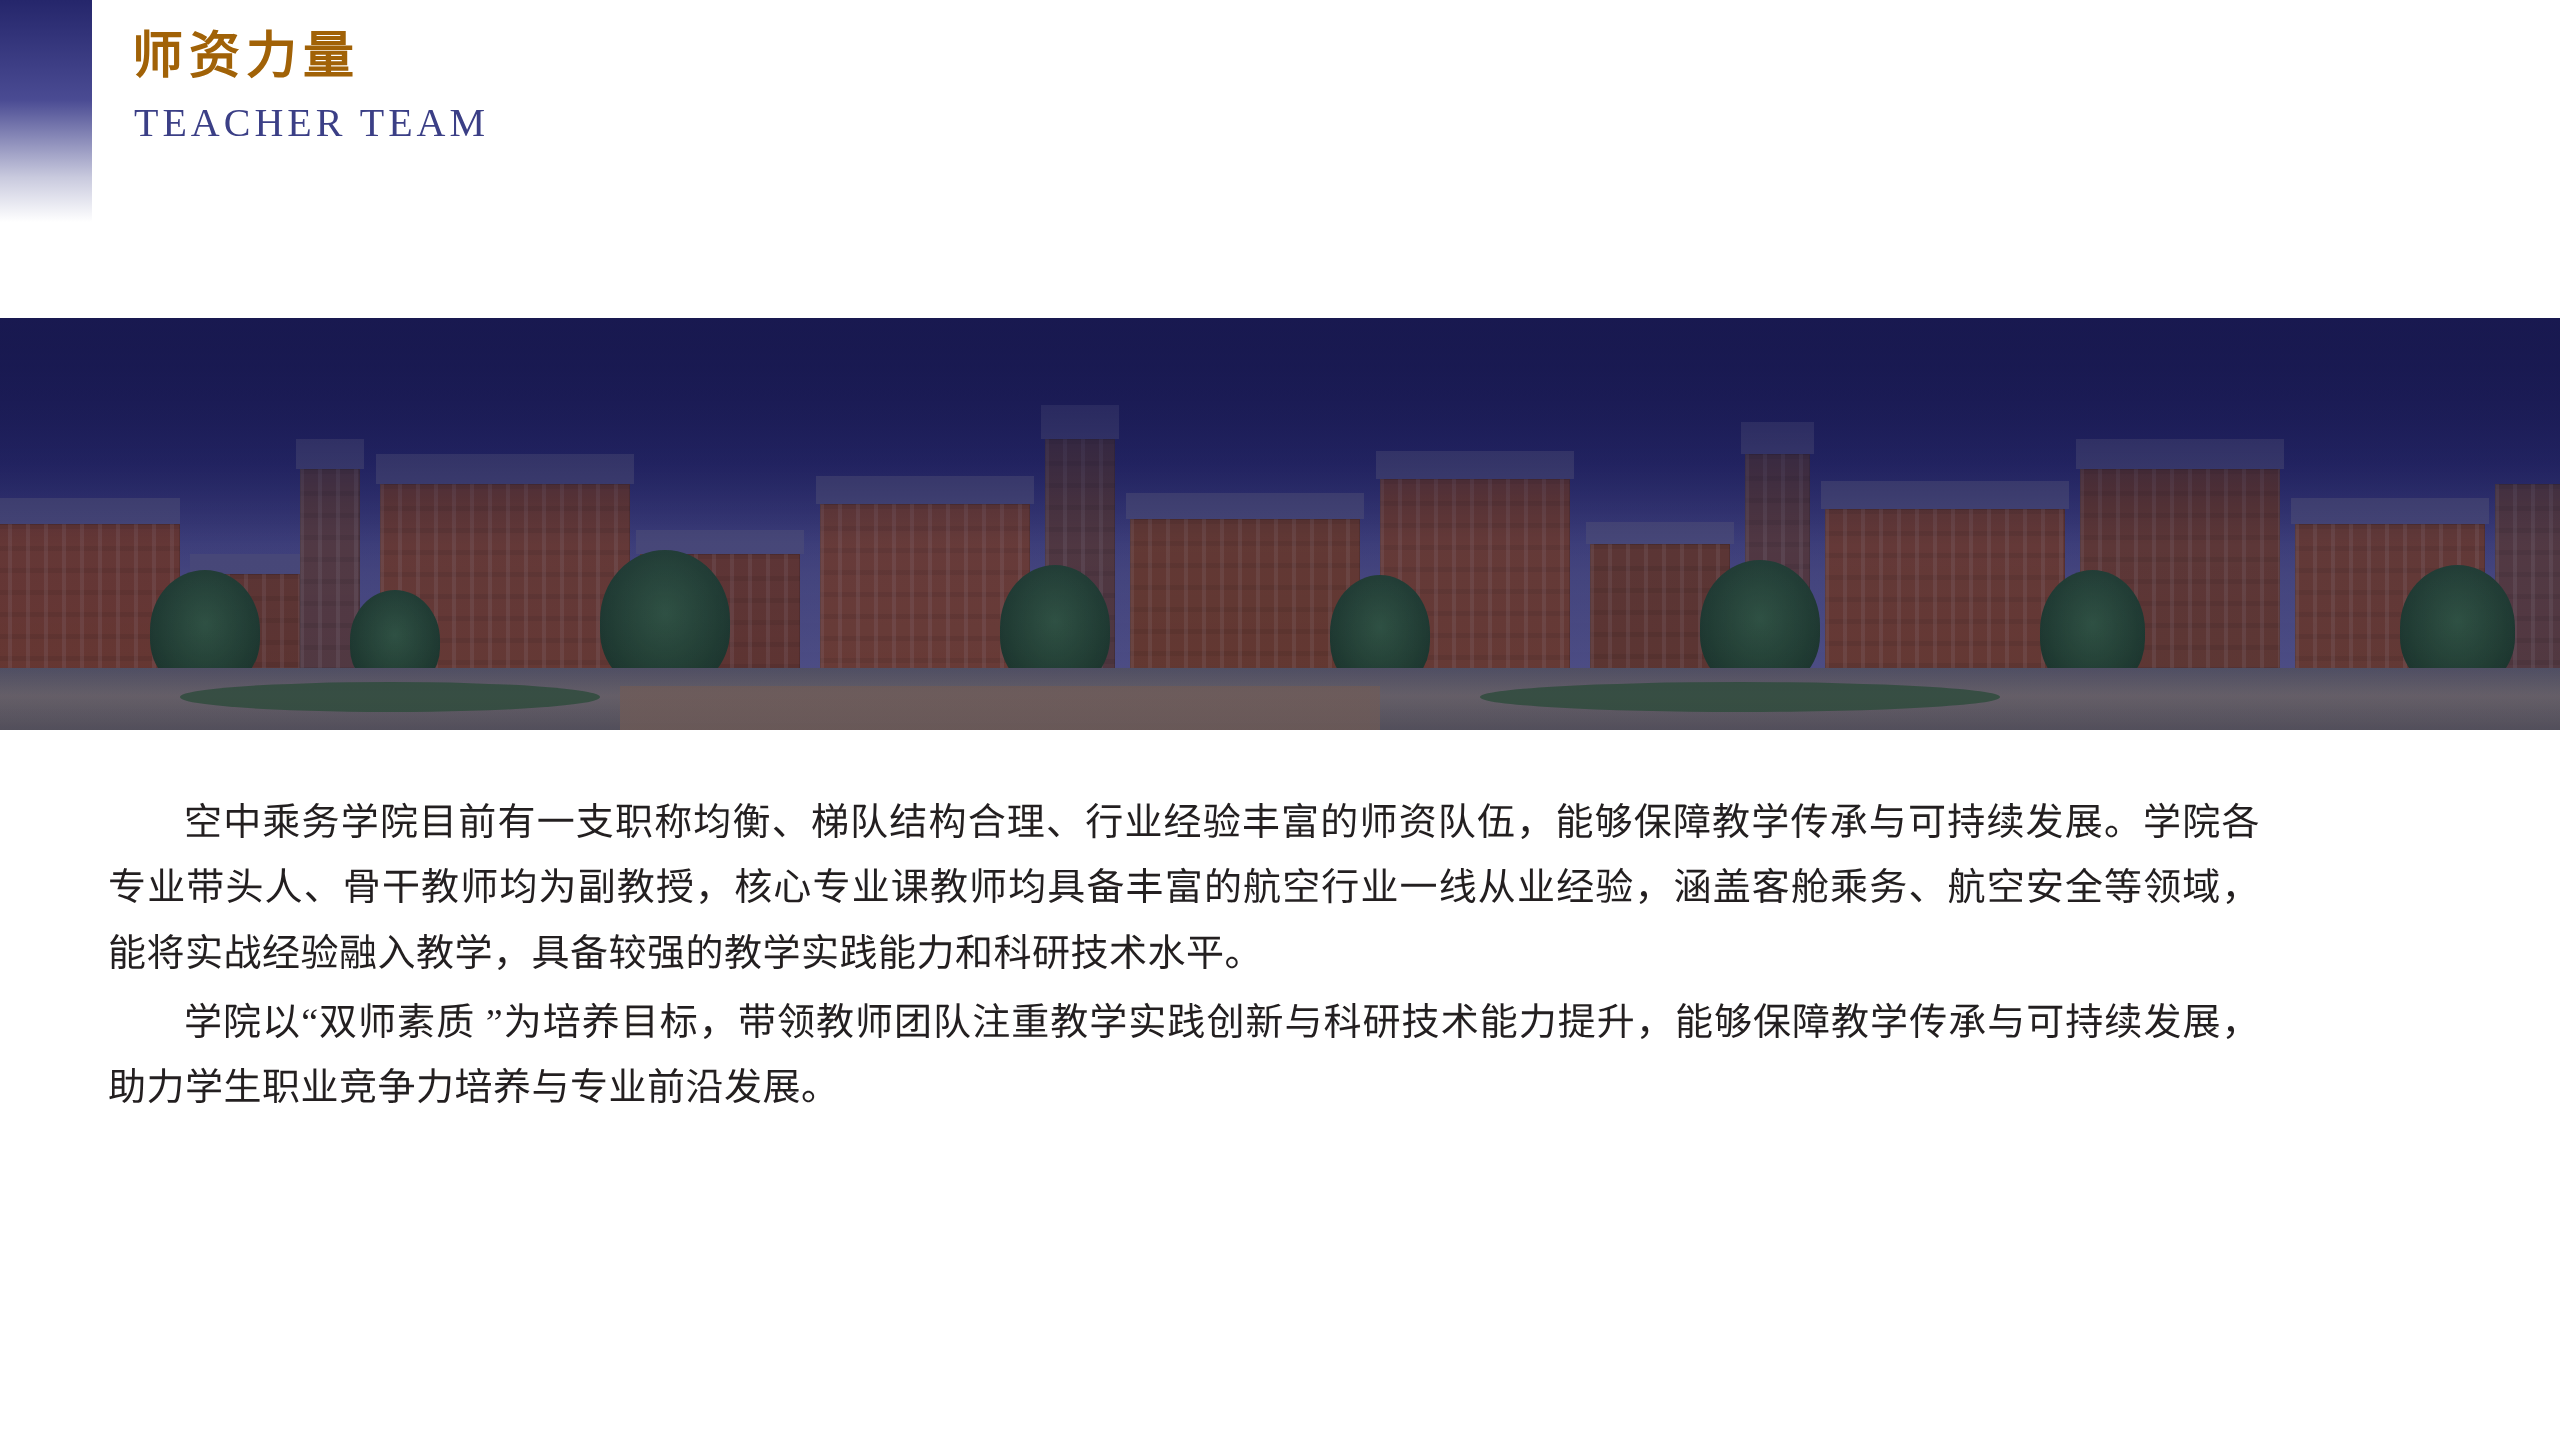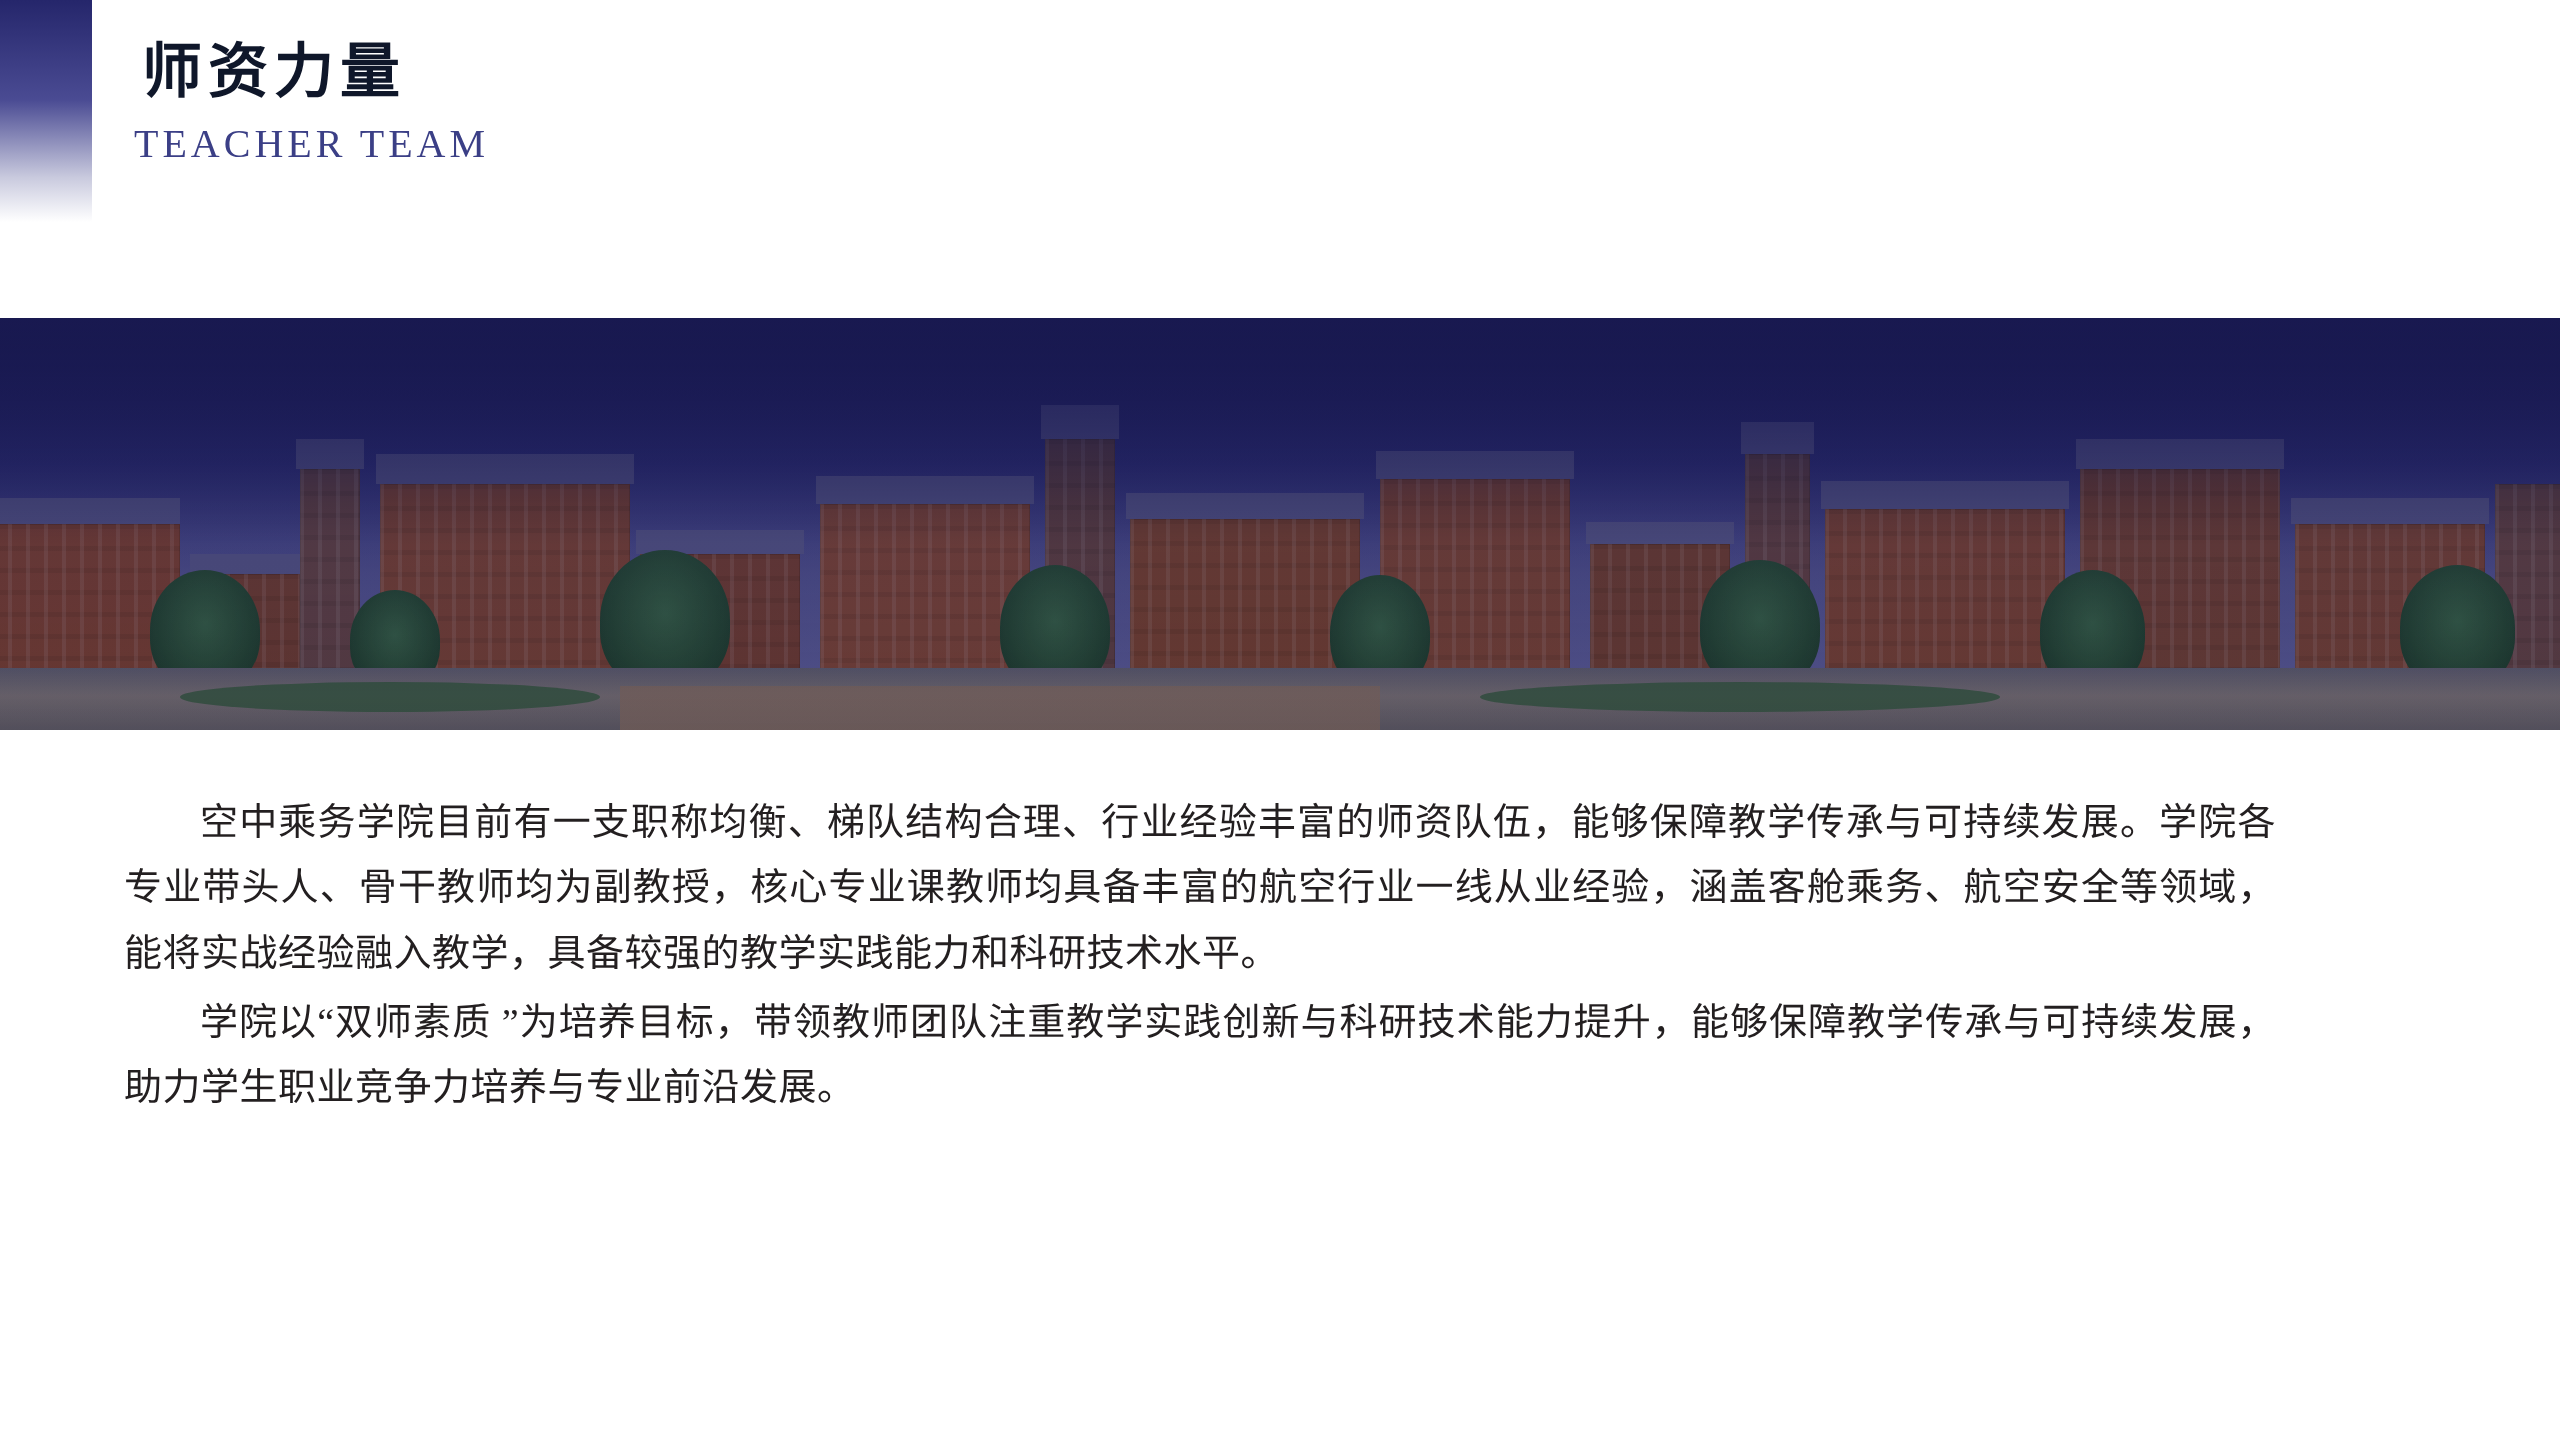--- a/index.html
+++ b/index.html
@@ -31,26 +31,26 @@
     height: 222px;
     background: linear-gradient(to bottom, #25266b 0%, #4a4b93 45%, #c9cade 80%, #ffffff 100%);
   }
   .header-text {
     position: absolute;
     left: 130px;
     top: 24px;
   }
   .title-cn {
     font-family: "Liberation Serif", "DejaVu Serif", serif;
-    font-size: 60px;
+    font-size: 51px;
     font-weight: bold;
-    color: #0f172a;
+    color: #a16207;
     letter-spacing: 6px;
     line-height: 1.2;
-    margin: 12px;
+    margin: 2px;
     white-space: nowrap;
   }
   .title-en {
     font-family: "Liberation Serif", "DejaVu Serif", serif;
     font-size: 40px;
     font-weight: normal;
     color: #3b3f86;
     letter-spacing: 4px;
     margin: 12px 0 0 4px;
     white-space: nowrap;
@@ -128,21 +128,21 @@
     position: absolute;
     bottom: 0;
     height: 44px;
     background: #9a7c63;
     opacity: 0.75;
   }
 
   
   .content {
     position: absolute;
-    left: 16px;
+    left: 0;
     top: 790px;
     width: 2368px;
     padding: 0 108px;
     box-sizing: border-box;
   }
   .para {
     font-family: "Liberation Serif", "DejaVu Serif", serif;
     font-size: 38px;
     color: #231f20;
     line-height: 1.72;

